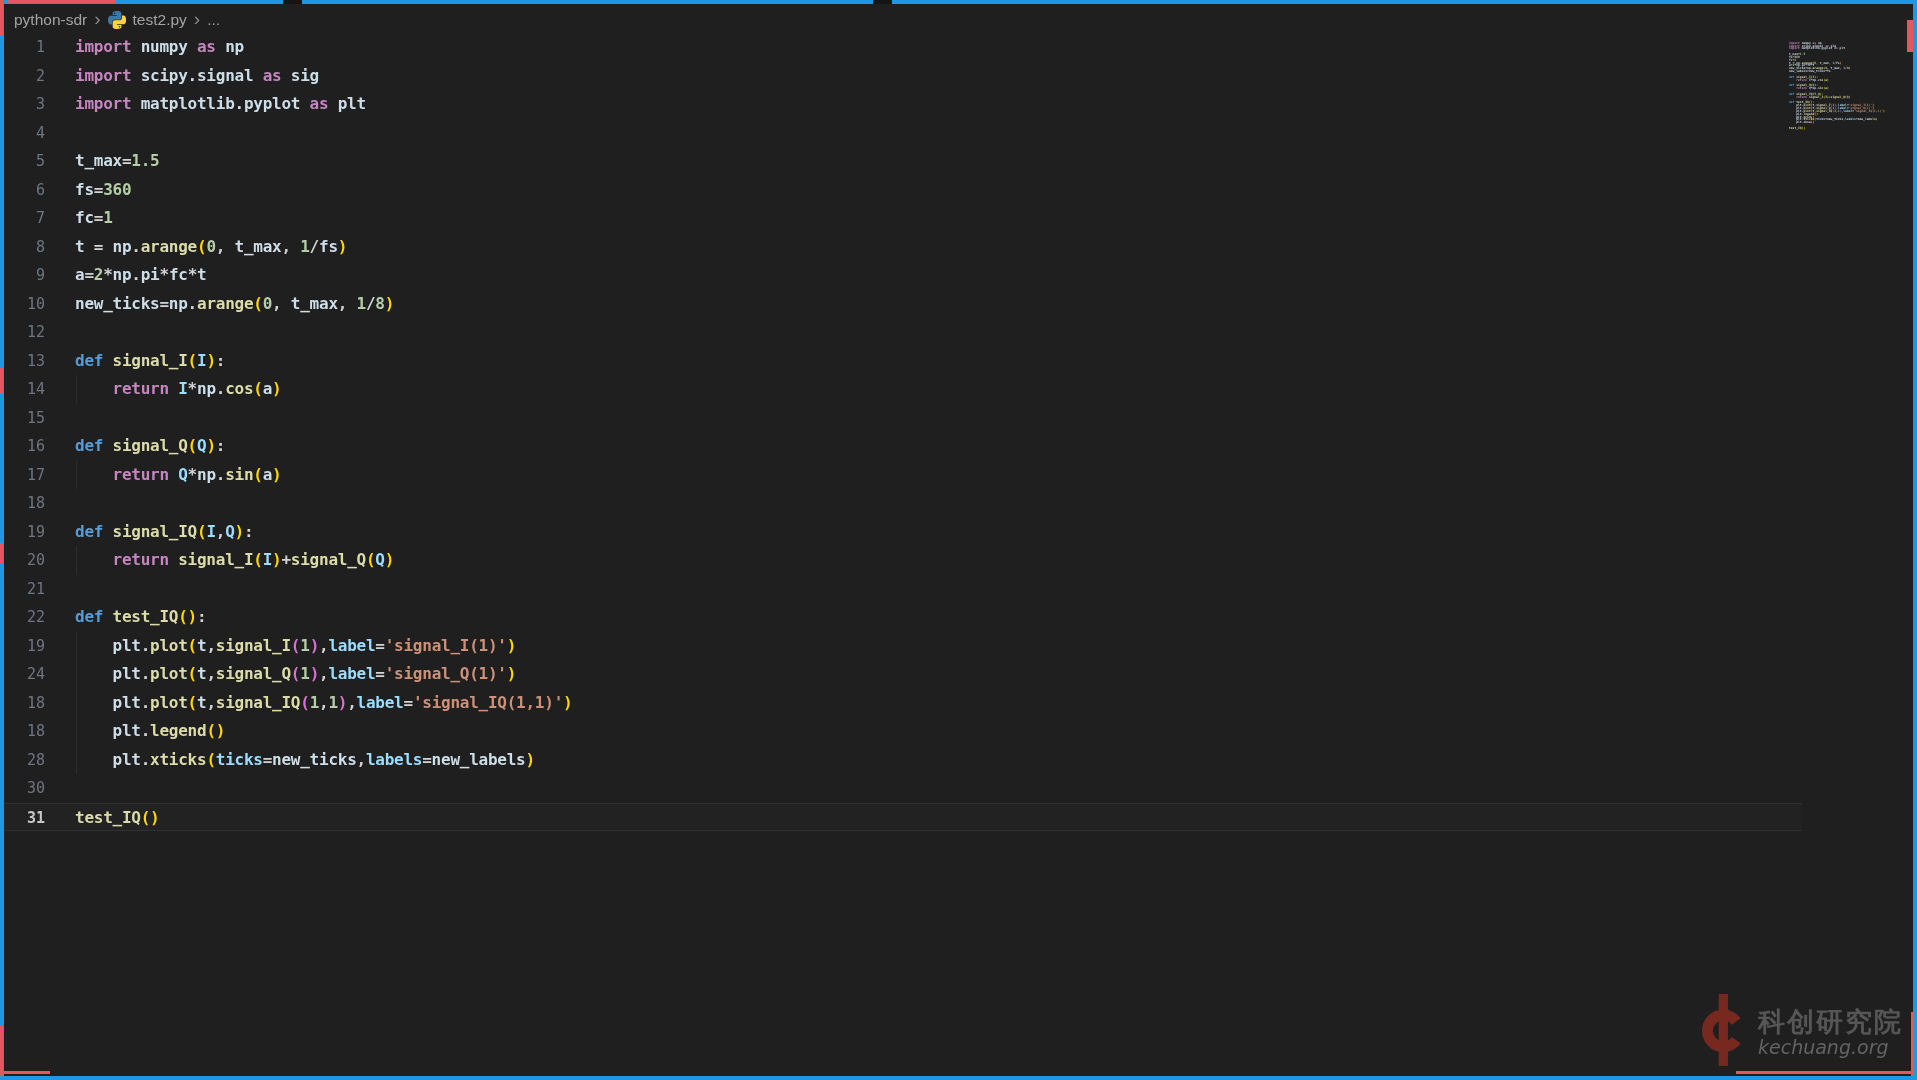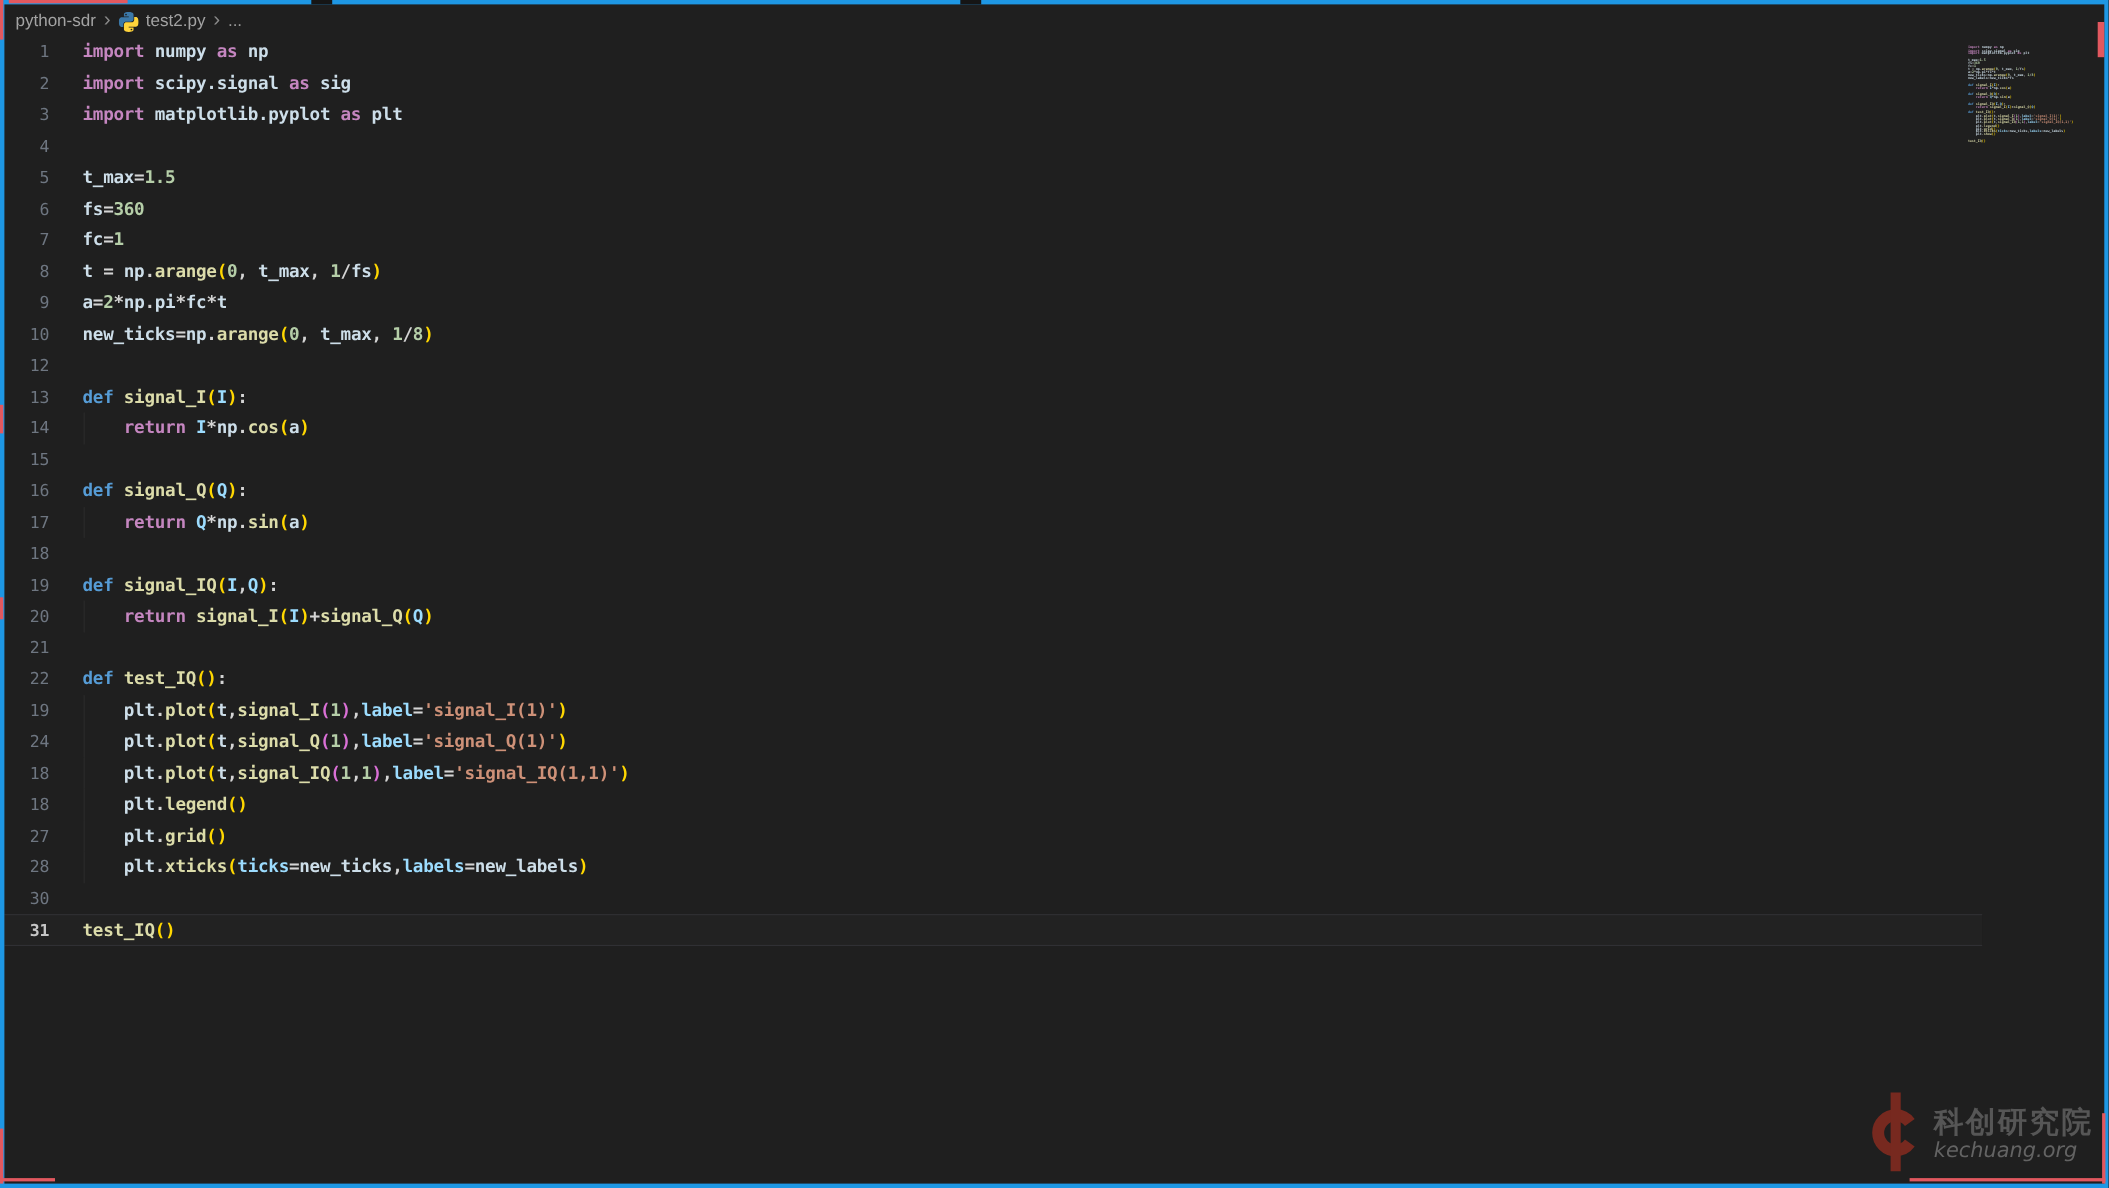--- a/index.html
+++ b/index.html
@@ -178,24 +178,20 @@
       </div>
       <div class="row">
         <span class="ln">18</span>
         <span class="code"><i class="guide"></i><span style="color: rgb(205, 222, 233);">    </span><span style="color: rgb(205, 222, 233);">plt</span><span style="color: rgb(212, 212, 212);">.</span><span style="color: rgb(220, 220, 170);">plot</span><span style="color: rgb(255, 215, 0);">(</span><span style="color: rgb(205, 222, 233);">t</span><span style="color: rgb(212, 212, 212);">,</span><span style="color: rgb(220, 220, 170);">signal_IQ</span><span style="color: rgb(218, 112, 214);">(</span><span style="color: rgb(181, 206, 168);">1</span><span style="color: rgb(212, 212, 212);">,</span><span style="color: rgb(181, 206, 168);">1</span><span style="color: rgb(218, 112, 214);">)</span><span style="color: rgb(212, 212, 212);">,</span><span style="color: rgb(156, 220, 254);">label</span><span style="color: rgb(212, 212, 212);">=</span><span style="color: rgb(206, 145, 120);">'signal_IQ(1,1)'</span><span style="color: rgb(255, 215, 0);">)</span></span>
       </div>
       <div class="row">
         <span class="ln">18</span>
         <span class="code"><i class="guide"></i><span style="color: rgb(205, 222, 233);">    </span><span style="color: rgb(205, 222, 233);">plt</span><span style="color: rgb(212, 212, 212);">.</span><span style="color: rgb(220, 220, 170);">legend</span><span style="color: rgb(255, 215, 0);">(</span><span style="color: rgb(255, 215, 0);">)</span></span>
       </div>
       <div class="row">
-        <span class="ln">27</span>
-        <span class="code"><i class="guide"></i><span style="color: rgb(205, 222, 233);">    </span><span style="color: rgb(205, 222, 233);">plt</span><span style="color: rgb(212, 212, 212);">.</span><span style="color: rgb(220, 220, 170);">grid</span><span style="color: rgb(255, 215, 0);">(</span><span style="color: rgb(255, 215, 0);">)</span></span>
-      </div>
-      <div class="row">
         <span class="ln">28</span>
         <span class="code"><i class="guide"></i><span style="color: rgb(205, 222, 233);">    </span><span style="color: rgb(205, 222, 233);">plt</span><span style="color: rgb(212, 212, 212);">.</span><span style="color: rgb(220, 220, 170);">xticks</span><span style="color: rgb(255, 215, 0);">(</span><span style="color: rgb(156, 220, 254);">ticks</span><span style="color: rgb(212, 212, 212);">=</span><span style="color: rgb(205, 222, 233);">new_ticks</span><span style="color: rgb(212, 212, 212);">,</span><span style="color: rgb(156, 220, 254);">labels</span><span style="color: rgb(212, 212, 212);">=</span><span style="color: rgb(205, 222, 233);">new_labels</span><span style="color: rgb(255, 215, 0);">)</span></span>
       </div>
       <div class="row">
         <span class="ln">30</span>
         <span class="code"></span>
       </div>
       <div class="row active">
         <span class="ln">31</span>
         <span class="code"><span style="color: rgb(220, 220, 170);">test_IQ</span><span style="color: rgb(255, 215, 0);">(</span><span style="color: rgb(255, 215, 0);">)</span></span>

